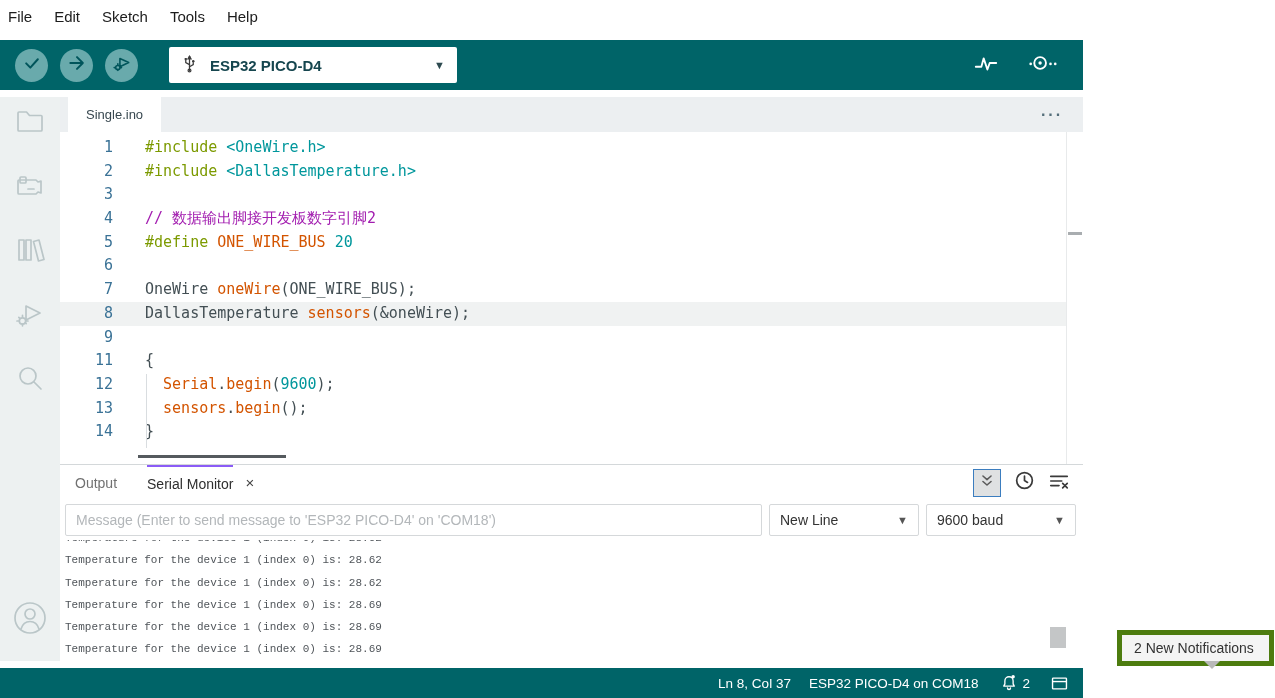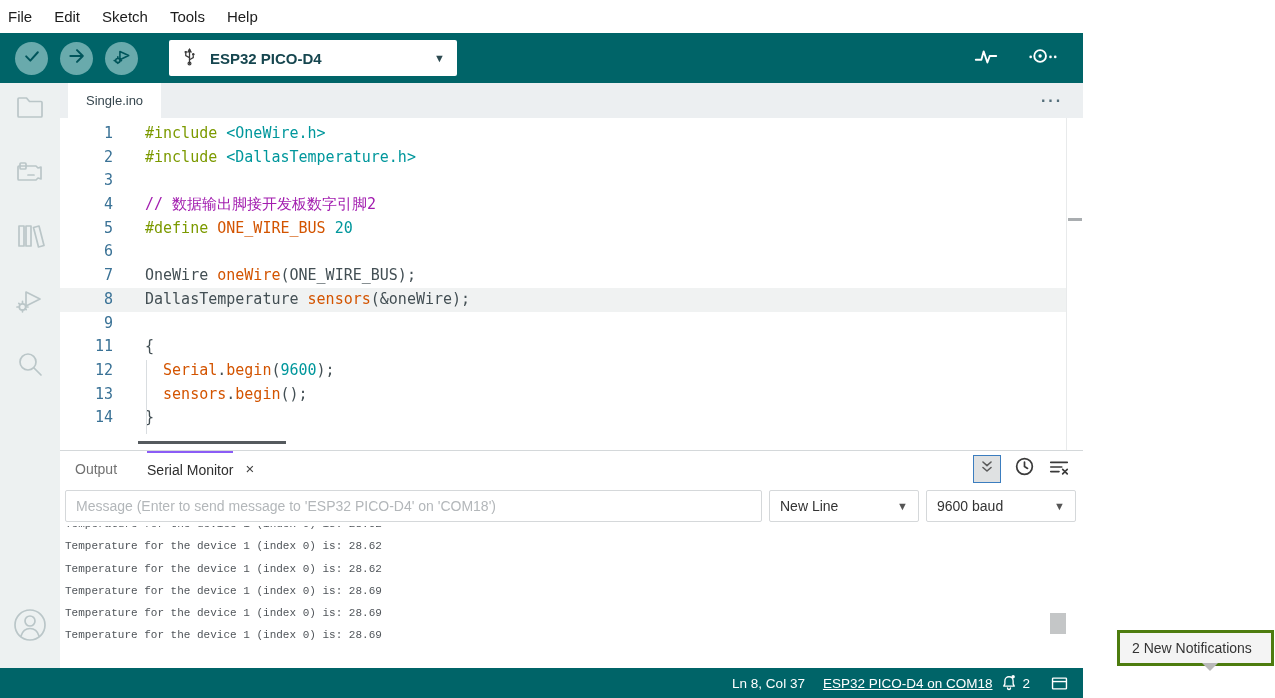--- a/index.html
+++ b/index.html
@@ -1,18 +1,18 @@
 <!DOCTYPE html>
 <html><head>
 <meta charset="utf-8">
 <style>
   * { margin:0; padding:0; box-sizing:border-box; }
   html,body { width:1275px; height:698px; overflow:hidden; background:#fff;
     font-family:"Liberation Sans", sans-serif; }
-  #app { position:relative; width:1083px; height:698px; display:flex; flex-direction:column; }
+  #app { position:relative; width:1083px; height:698px; display:flex; flex-direction:column;gap:7px; }
 
   
   #menubar { height:33px; background:#fff; display:flex; align-items:center; padding-left:8px; flex:none; }
   .menu-item { font-size:15px; color:#1c1c1c; padding:0 11px; cursor:default; }
   .menu-item:first-child { padding-left:0; }
 
   
   #toolbar { height:50px; background:#006468; display:flex; align-items:center; padding-left:15px; flex:none; }
   .tb-btn { width:33px; height:33px; border-radius:50%; background:#69aaac; display:flex;
     align-items:center; justify-content:center; margin-right:12px; cursor:pointer; }
@@ -82,30 +82,30 @@
   .select .caret { margin-left:auto; color:#555; }
 
   #serial-out { flex:1; overflow:hidden; padding-left:5px; position:relative;
     font-family:"Liberation Mono", monospace; font-size:11px; color:#50555a; }
   .out-line { height:22.3px; line-height:22.3px; white-space:pre; }
   .out-line:first-child { margin-top:-13px; }
   #out-scroll-thumb { position:absolute; right:17px; top:87px; width:16px; height:21px; background:#c4c6c7; cursor:pointer; }
 
   
   #notification { position:absolute; left:1117px; top:630px; width:157px; height:36px;
-    background:#f4f4f4; border:3px solid #4d7c0f; display:flex; align-items:center;
+    background:#f4f4f4; border:5px solid #4d7c0f; display:flex; align-items:center;
     padding-left:12px; font-size:14px; color:#333; z-index:5; }
   #notification::after { content:""; position:absolute; left:82px; bottom:-8px;
     border-left:8px solid transparent; border-right:8px solid transparent; border-top:8px solid #b9b9b9; }
 
   
   #statusbar { height:30px; background:#006468; display:flex; align-items:center; justify-content:flex-end;
     color:#fff; font-size:13.5px; padding-right:14px; gap:0; flex:none; }
   #status-position { margin-right:18px; cursor:pointer; }
-  #status-board { margin-right:8px; cursor:pointer;text-decoration:underline; }
+  #status-board { margin-right:22px; cursor:pointer; }
   #status-bell { display:flex; align-items:center; gap:4px; margin-right:20px; cursor:pointer; }
   #panel-toggle svg { display:block; cursor:pointer; }
 </style>
 </head>
 <body>
 
 <div id="app">
 
   <div id="menubar">
       <span class="menu-item">File</span>

